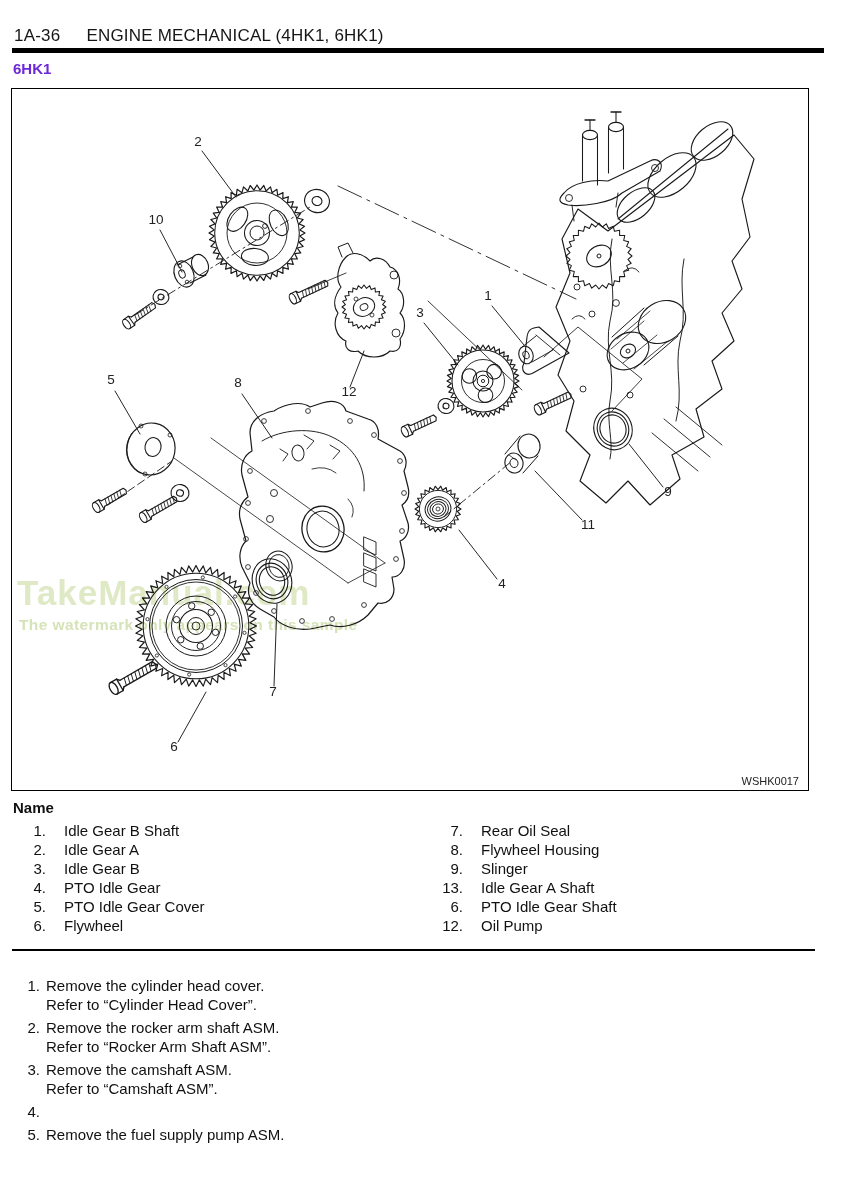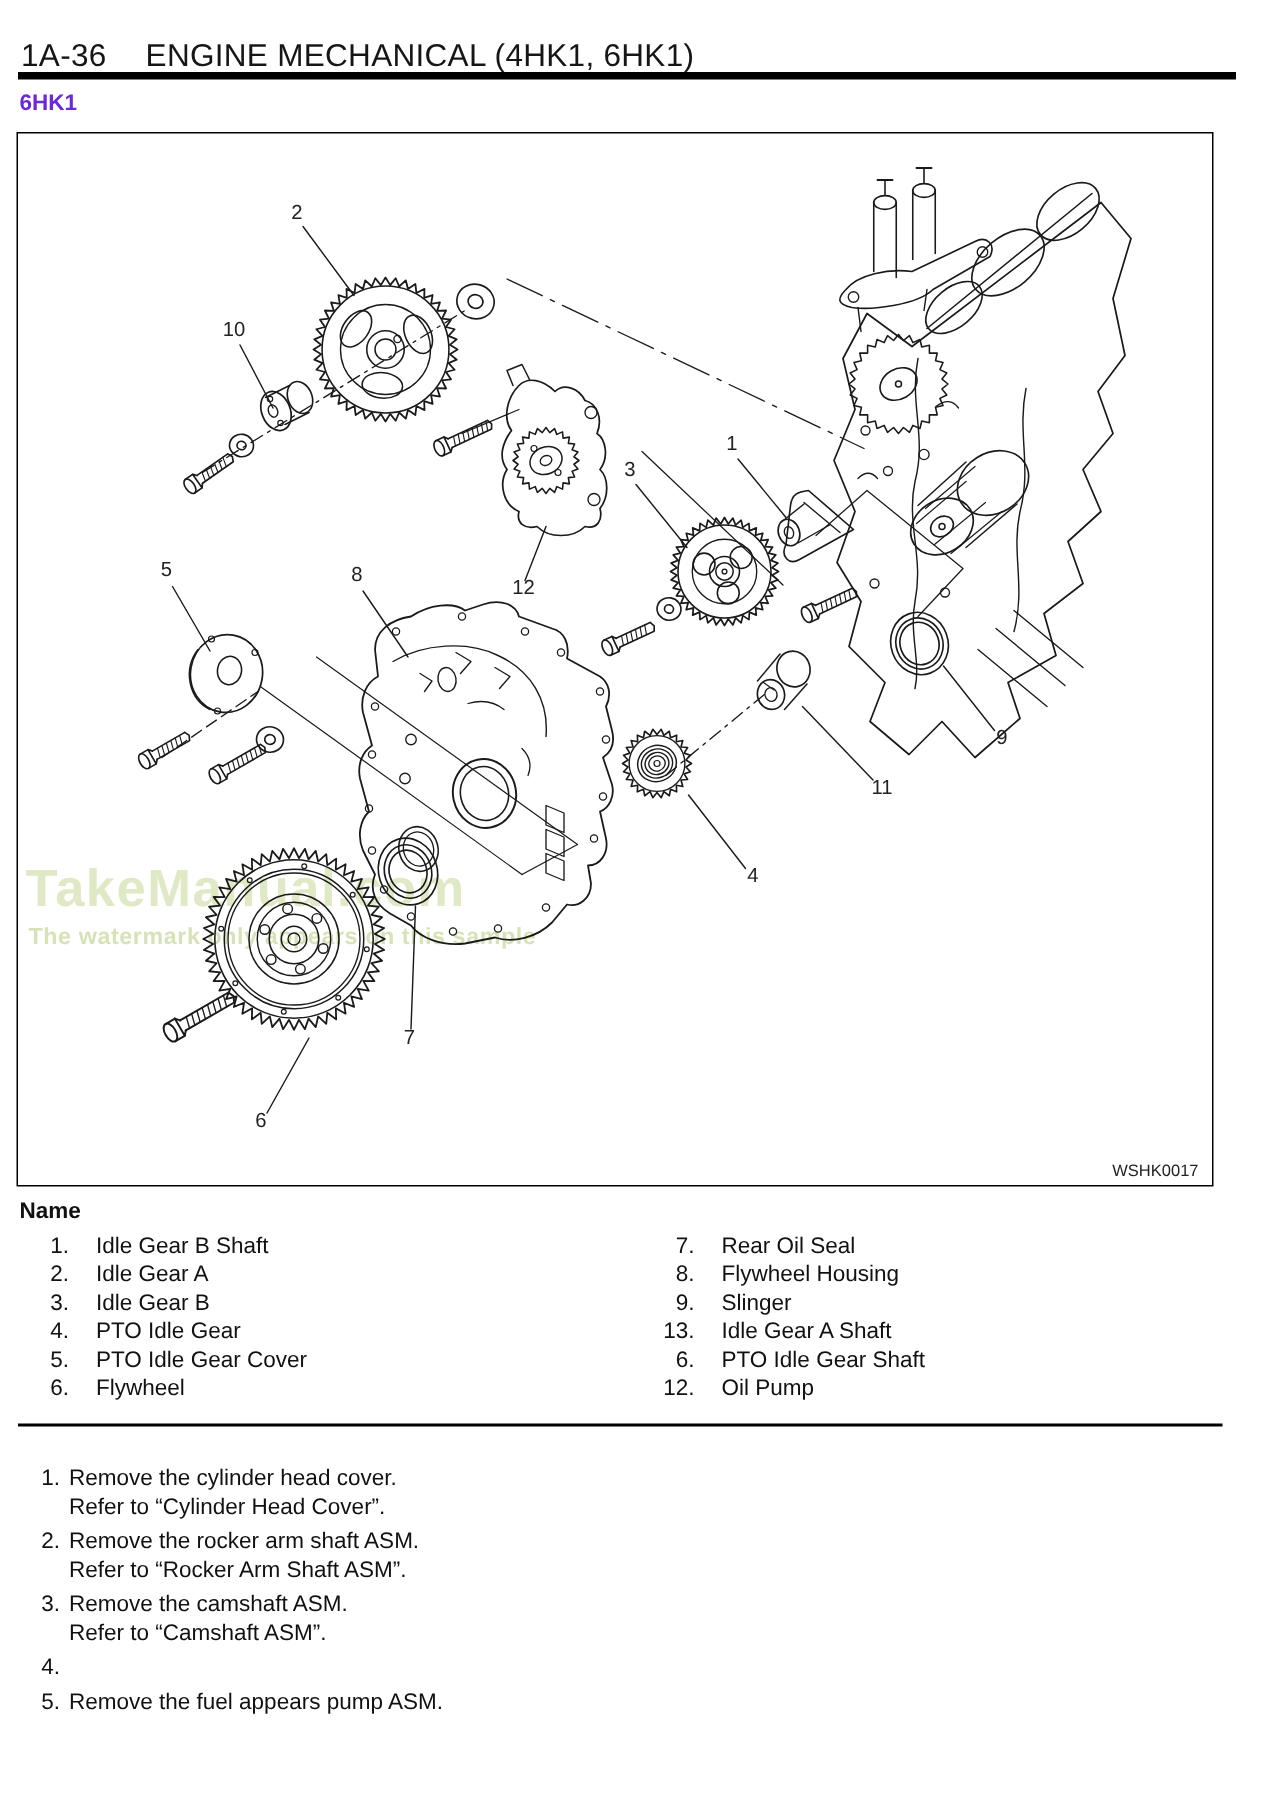--- a/index.html
+++ b/index.html
@@ -3,21 +3,21 @@
 <meta charset="utf-8">
 <style>
   html,body{margin:0;padding:0;background:#ffffff;}
   .page{
     position:relative;width:846px;height:1204px;background:#fff;
     font-family:"Liberation Sans","DejaVu Sans",sans-serif;color:#111;
     overflow:hidden;
   }
   
   .hdr{position:absolute;left:14px;top:26px;width:812px;}
-  .hdr-row{display:flex;gap:26px;font-size:21px;letter-spacing:.2px;color:#161616;}
+  .hdr-row{display:flex;gap:26px;font-size:17px;letter-spacing:.2px;color:#161616;}
   .hdr-rule{position:absolute;left:12px;top:48px;width:812px;height:5px;background:#000;}
   .subhdr{position:absolute;left:13px;top:60px;font-size:15px;font-weight:bold;color:#6d28d9;}
   
   .figure{position:absolute;left:11px;top:88px;width:796px;height:701px;border:1.5px solid #000;background:#fff;}
   .wm1{position:absolute;left:5px;top:484px;font-size:35px;font-weight:bold;letter-spacing:1px;white-space:nowrap;}
   .wm2{position:absolute;left:7px;top:527px;font-size:15.5px;font-weight:bold;letter-spacing:.4px;white-space:nowrap;}
   .fig-code{position:absolute;right:9px;bottom:3px;font-size:11px;color:#222;}
   .fig-svg{position:absolute;left:0;top:0;}
   
   .name-sec{position:absolute;left:13px;top:799px;width:800px;font-size:15px;}
@@ -469,18 +469,18 @@
         </div>
         <div class="step">
           <span class="num">3.</span>
           <span class="txt">Remove the camshaft ASM.<br>Refer to “Camshaft ASM”.</span>
         </div>
         <div class="step">
           <span class="num">4.</span>
         </div>
         <div class="step">
           <span class="num">5.</span>
-          <span class="txt">Remove the fuel appears pump ASM.</span>
+          <span class="txt">Remove the fuel supply pump ASM.</span>
         </div>
       </div>
   </div>
 
 </div>
 
 </body></html>

